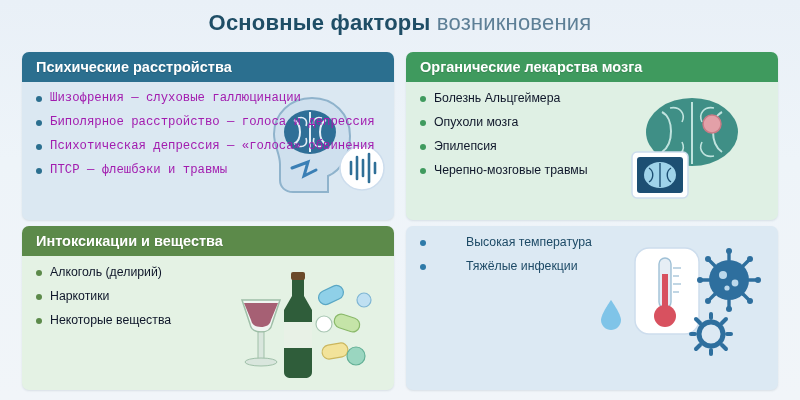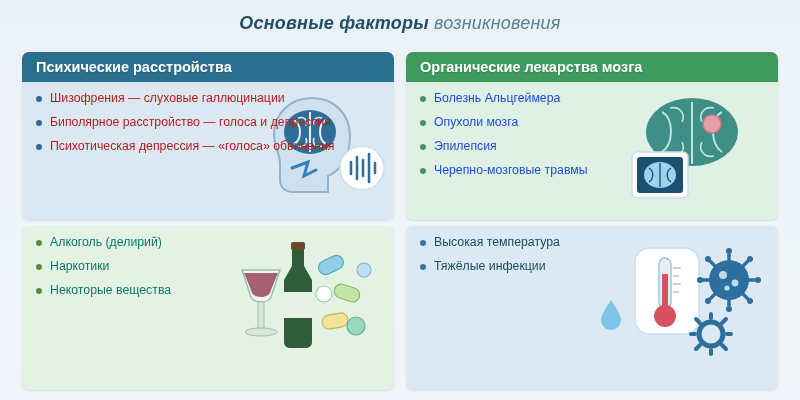--- a/index.html
+++ b/index.html
@@ -25,25 +25,24 @@
     position: absolute;
     top: 0;
     left: 0;
     width: 800px;
     height: 46px;
     display: flex;
     align-items: center;
     justify-content: center;
   }
   .title-text {
-    font-size: 18px;
+    font-size: 22px;
     color: #4a6b85;
     letter-spacing: 0.2px;
     white-space: nowrap;
-    font-style: italic;
   }
   .title-strong {
     font-weight: bold;
     color: #1f4e66;
   }
   .title-light {
     font-weight: normal;
     color: #5d7f96;
   }
   
@@ -102,36 +101,36 @@
   }
   .bullet-text {
     font-size: 12.3px;
     line-height: 15px;
     white-space: nowrap;
   }
   
   .card-mental { background: #dbe8f2; }
   .card-mental .card-header { background: #2b6f8f; }
   .card-mental .dot { background: #2b6f8f; }
-  .card-mental .bullet-text { color: #b91c1c; }
+  .card-mental .bullet-text { color: #a21caf; font-family: Liberation Mono, monospace; }
 
   .card-organic { background: #dff0e4; }
   .card-organic .card-header { background: #3f9a5e; }
   .card-organic .dot { background: #3f9a5e; }
-  .card-organic .bullet-text { color: #1d4ed8; }
+  .card-organic .bullet-text { color: #0f172a; }
 
   .card-intox { background: #e4f2e4; }
   .card-intox .card-header { background: #5c8a4a; }
   .card-intox .dot { background: #5c8a4a; }
-  .card-intox .bullet-text { color: #0f766e; }
+  .card-intox .bullet-text { color: #0f172a; }
 
   .card-somatic { background: #dce9f3; }
   .card-somatic .card-header { background: #2e7aa8; }
   .card-somatic .dot { background: #2e7aa8; }
-  .card-somatic .bullet-text { color: #1d4a66; }
+  .card-somatic .bullet-text { color: #1d4a66; margin-left: 32px; }
 
   .art {
     position: absolute;
     z-index: 1;
     pointer-events: none;
   }
   .art-mental { right: 4px; top: 2px; }
   .art-organic { right: 4px; top: 8px; }
   .art-intox { right: 10px; top: 14px; }
   .art-somatic { right: 4px; top: 8px; }
@@ -175,20 +174,24 @@
           <span class="bullet-text">Шизофрения — слуховые галлюцинации</span>
         </div>
         <div class="bullet-row">
           <span class="dot"></span>
           <span class="bullet-text">Биполярное расстройство — голоса и депрессия</span>
         </div>
         <div class="bullet-row">
           <span class="dot"></span>
           <span class="bullet-text">Психотическая депрессия — «голоса» обвинения</span>
         </div>
+        <div class="bullet-row">
+          <span class="dot"></span>
+          <span class="bullet-text">ПТСР — флешбэки и травмы</span>
+        </div>
       </div>
     </div>
 
     <div class="card card-organic">
       <div class="card-header">
         <span class="card-header-text">Органические лекарства мозга</span>
       </div>
       <div class="card-body">
         <svg class="art art-organic" width="160" height="120" viewBox="0 0 160 120">
           <ellipse cx="78" cy="42" rx="46" ry="34" fill="#3f8f86"></ellipse>
@@ -214,20 +217,23 @@
           <span class="bullet-text">Эпилепсия</span>
         </div>
         <div class="bullet-row">
           <span class="dot"></span>
           <span class="bullet-text">Черепно-мозговые травмы</span>
         </div>
       </div>
     </div>
 
     <div class="card card-intox">
+      <div class="card-header">
+        <span class="card-header-text">Интоксикации и вещества</span>
+      </div>
       <div class="card-body">
         <svg class="art art-intox" width="170" height="116" viewBox="0 0 170 116">
           <path d="M78 6 L90 6 L90 26 L98 40 L98 102 C98 106 95 108 91 108 L77 108 C73 108 70 106 70 102 L70 40 L78 26 Z" fill="#2f5d3a"></path>
           <rect x="70" y="52" width="28" height="26" fill="#e8f1e6"></rect>
           <rect x="77" y="2" width="14" height="8" rx="2" fill="#6b4a2a"></rect>
           <path d="M28 30 L66 30 L58 54 C57 60 52 62 47 62 C42 62 37 60 36 54 Z" fill="#f0f6f2" stroke="#9fbfa8" stroke-width="1.5"></path>
           <path d="M30 33 L64 33 L57 50 C56 55 52 57 47 57 C42 57 38 55 37 50 Z" fill="#8e2d4a" opacity="0.75"></path>
           <rect x="44" y="62" width="6" height="28" fill="#d9e6dd" stroke="#9fbfa8" stroke-width="1"></rect>
           <ellipse cx="47" cy="92" rx="16" ry="4" fill="#d9e6dd" stroke="#9fbfa8" stroke-width="1"></ellipse>
           <g>

